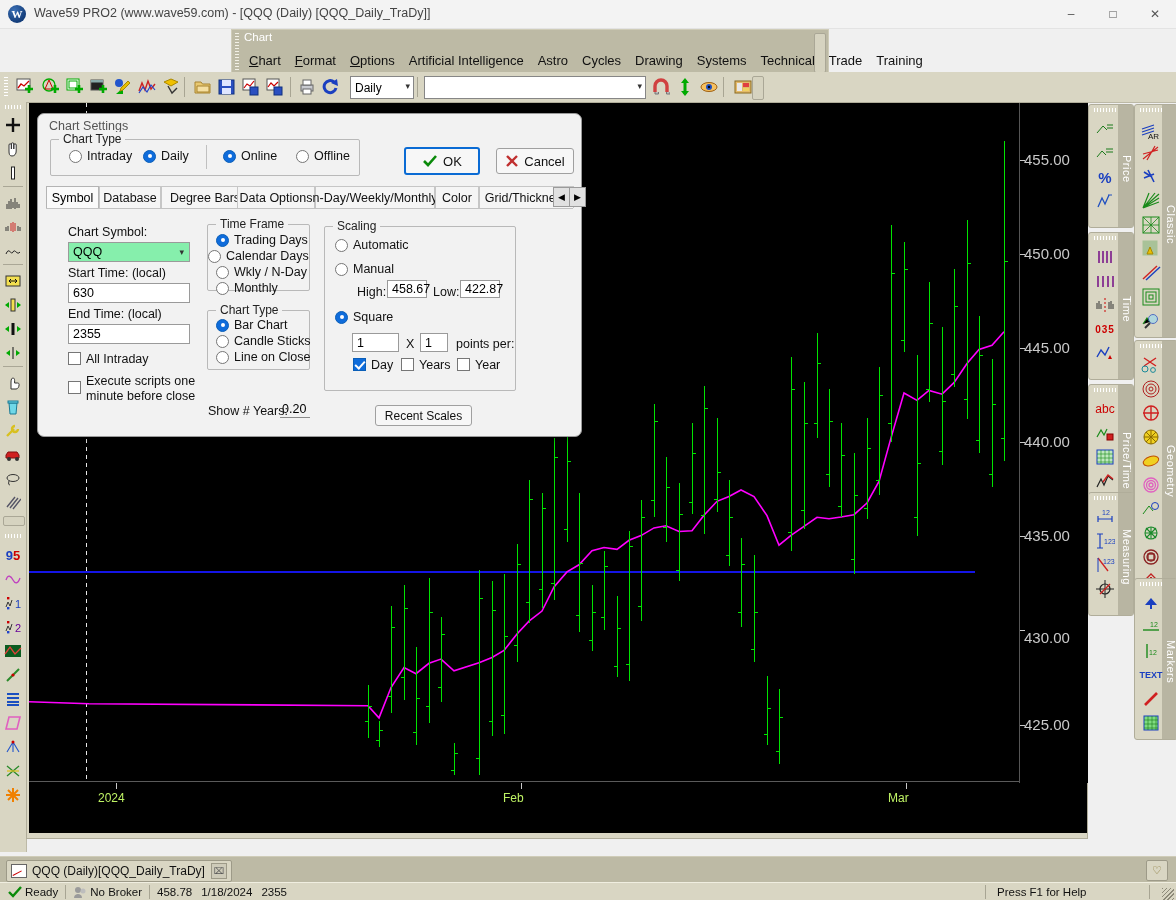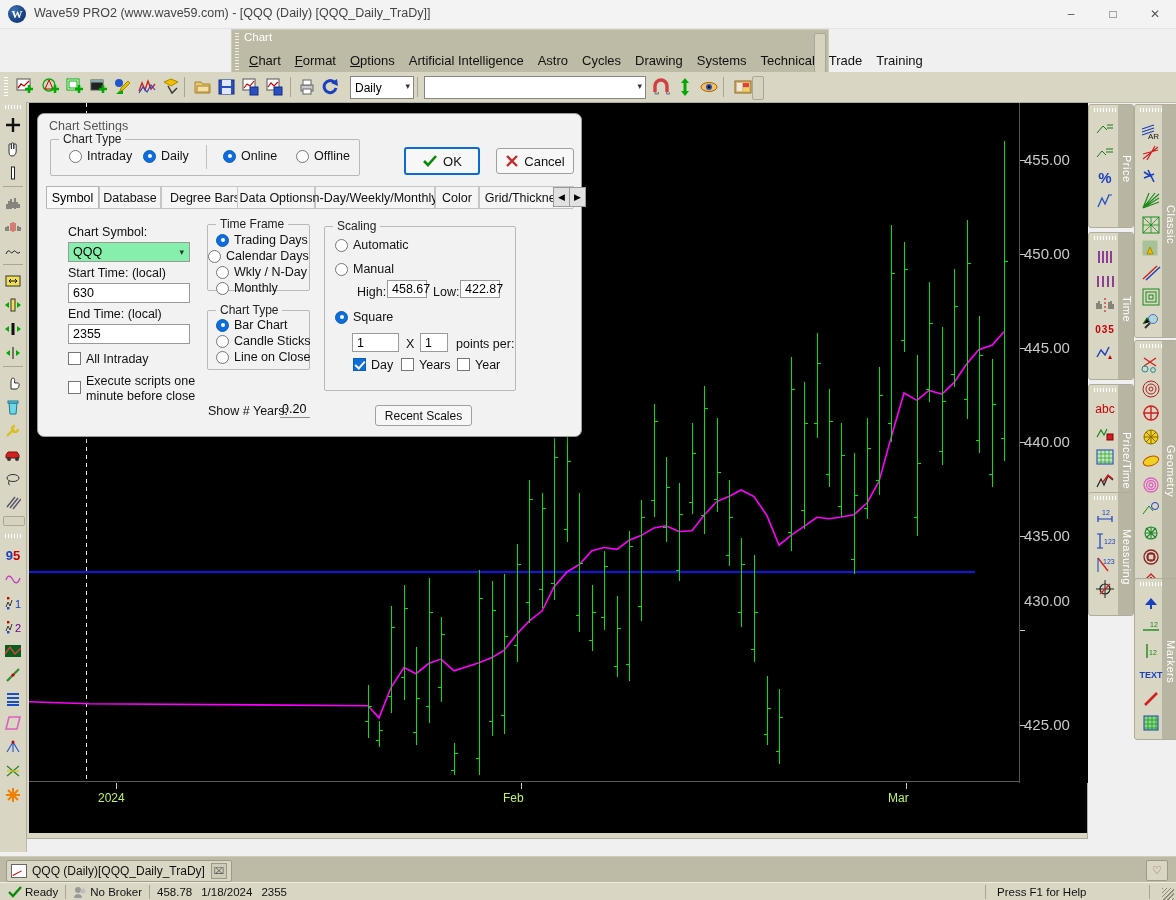--- a/index.html
+++ b/index.html
@@ -643,21 +643,21 @@
         <div class="plabel" style="top: 47.5px;">455.00</div>
         <div class="ptick" style="top: 150.667px;"></div>
         <div class="plabel" style="top: 141.667px;">450.00</div>
         <div class="ptick" style="top: 244.833px;"></div>
         <div class="plabel" style="top: 235.833px;">445.00</div>
         <div class="ptick" style="top: 339px;"></div>
         <div class="plabel" style="top: 330px;">440.00</div>
         <div class="ptick" style="top: 433.167px;"></div>
         <div class="plabel" style="top: 424.167px;">435.00</div>
         <div class="ptick" style="top: 527.333px;"></div>
-        <div class="plabel" style="top: 489px;">430.00</div>
+        <div class="plabel" style="top: 526px;">430.00</div>
         <div class="ptick" style="top: 621.5px;"></div>
         <div class="plabel" style="top: 612.5px;">425.00</div>
       </div>
 
     <div class="timeaxis" id="timeaxis">
         <div style="position: absolute; left: 87px; top: 0px; width: 1px; height: 6px; background: rgb(201, 201, 201);"></div>
         <div class="tlabel" style="left: 69px;">2024</div>
         <div style="position: absolute; left: 492px; top: 0px; width: 1px; height: 6px; background: rgb(201, 201, 201);"></div>
         <div class="tlabel" style="left: 474px;">Feb</div>
         <div style="position: absolute; left: 877px; top: 0px; width: 1px; height: 6px; background: rgb(201, 201, 201);"></div>

